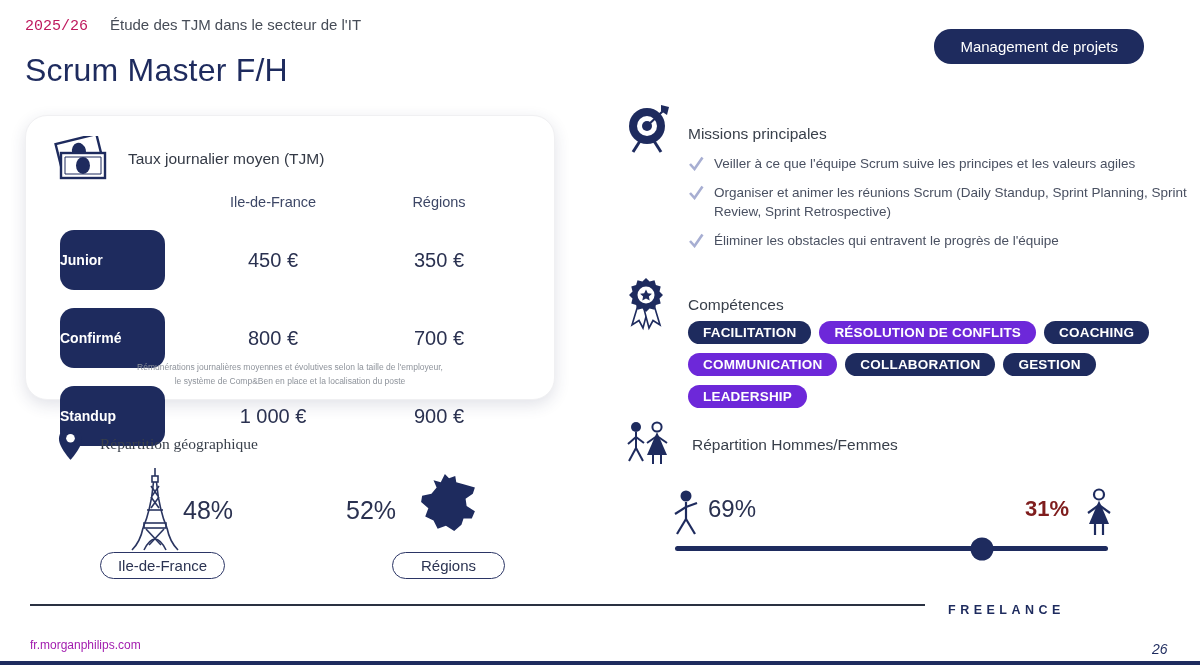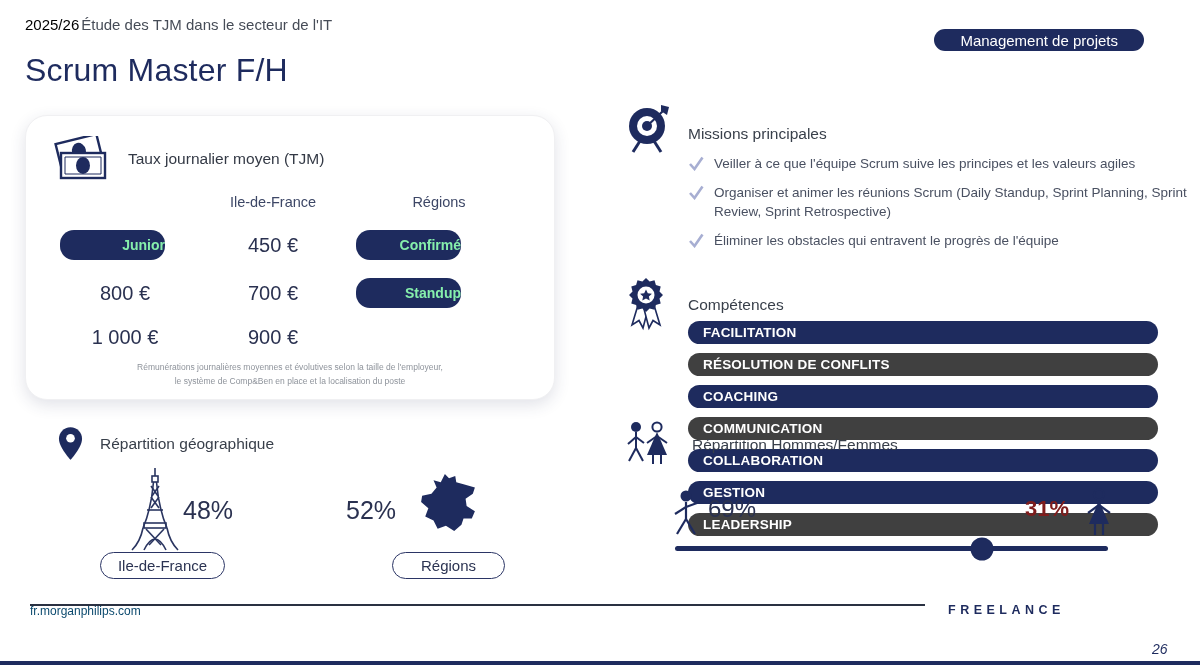--- a/index.html
+++ b/index.html
@@ -2,43 +2,43 @@
 <html><head>
 <meta charset="utf-8">
 <style>
   * { margin:0; padding:0; box-sizing:border-box; }
   html,body { width:1200px; height:665px; overflow:hidden; }
   body { font-family:"Liberation Sans", sans-serif; background:#fff; }
   .page { position:relative; width:1200px; height:665px; background:#fff; }
 
   
   .eyebrow { position:absolute; left:25px; top:16px; font-size:15px; color:#464c57; }
-  .eyebrow .year { color:#000000; margin-right:2px; }
+  .eyebrow .year { color:#be185d; margin-right:22px;font-family:Liberation Mono, monospace; }
   .page-title { position:absolute; left:25px; top:52px; font-size:32px; font-weight:500; color:#1e2b5e; letter-spacing:.2px; }
-  .category-btn { position:absolute; top:29px; right:56px; height:22px; padding:0 26px;
+  .category-btn { position:absolute; top:29px; right:56px; height:35px; padding:0 26px;
     background:#1e2b5e; color:#fff; border:none; border-radius:17px; font-size:15px;
     font-family:inherit; display:flex; align-items:center; cursor:pointer;text-align:right; }
 
   
   .tjm-card { position:absolute; left:25px; top:115px; width:530px; height:285px; background:#fff;
     border-radius:22px; border:1px solid #f0f0f2; box-shadow:0 5px 16px rgba(40,50,90,.14); }
   .card-head { position:absolute; left:24px; top:20px; display:flex; align-items:center; gap:20px; }
   .card-title { font-size:15.5px; color:#333945; }
   .tjm-grid { position:absolute; left:34px; top:78px; width:462px;
     display:grid; grid-template-columns:130px 166px 166px; row-gap:18px; align-items:center; }
   .col-head { font-size:14.5px; color:#3d4766; text-align:center; font-weight:500; padding-bottom:2px; }
-  .level-pill { width:105px; padding:7px 0; background:#1e2b5e; border-radius:14px;
-    color:#86efac; font-size:14px; font-weight:bold; text-align:right; }
+  .level-pill { width:105px; padding:22px 0; background:#1e2b5e; border-radius:14px;
+    color:#ffffff; font-size:14px; font-weight:bold; text-align:left; }
   .tjm-val { font-size:20px; color:#2a3150; font-weight:500; text-align:center; }
   .footnote { position:absolute; left:0; right:0; top:245px; text-align:center;
     font-size:8.5px; color:#8e939b; line-height:1.6; }
 
   
   .geo { position:absolute; left:25px; top:418px; width:570px; height:175px; }
-  .geo-head { position:absolute; left:33px; top:8px; display:flex; align-items:center; gap:17px; }
+  .geo-head { position:absolute; left:33px; top:8px; display:flex; align-items:center; gap:17px;font-family:Liberation Serif, serif; }
   .sec-title { font-size:15.5px; color:#383f4a; }
   .geo-eiffel { position:absolute; left:105px; top:48px; }
   .geo-idf-pct { position:absolute; left:158px; top:78px; font-size:25px; font-weight:500; color:#2a3150; }
   .geo-reg-pct { position:absolute; left:321px; top:78px; font-size:25px; font-weight:500; color:#2a3150; }
   .geo-france { position:absolute; left:395px; top:56px; }
   .outline-pill { position:absolute; top:134px; height:27px; border:1.5px solid #2b3565; border-radius:14px;
     display:flex; align-items:center; justify-content:center; font-size:15px; color:#2b3352; background:#fff; }
   .pill-idf { left:75px; width:125px; }
   .pill-reg { left:367px; width:113px; }
 
@@ -47,39 +47,39 @@
   .missions .icon-slot { position:absolute; left:3px; top:0; }
   .missions .sec-title { position:absolute; left:68px; top:22px; }
   .mission-list { position:absolute; left:68px; top:52px; display:flex; flex-direction:column; gap:10px; }
   .mission-item { display:flex; gap:10px; align-items:flex-start; }
   .mission-text { width:500px; font-size:13.5px; color:#495061; line-height:1.4; }
   .check { flex:0 0 auto; margin-top:1px; }
 
   .competences { position:absolute; left:620px; top:275px; width:570px; }
   .competences .icon-slot { position:absolute; left:3px; top:0; }
   .competences .sec-title { position:absolute; left:68px; top:21px; }
-  .badge-wrap { position:absolute; left:68px; top:46px; width:470px; display:flex; flex-wrap:wrap; gap:9px 20px;flex-direction:column; }
+  .badge-wrap { position:absolute; left:68px; top:46px; width:470px; display:flex; flex-wrap:wrap; gap:9px 8px; }
   .badge { padding:4px 15px; border-radius:14px; font-size:13.5px; font-weight:bold; letter-spacing:.2px; color:#fff; white-space:nowrap; }
   .badge.dark { background:#1e2b5e; }
-  .badge.light { background:#404040; }
+  .badge.light { background:#6d28d9; }
 
   .gender { position:absolute; left:620px; top:418px; width:560px; height:170px; }
   .gender .icon-slot { position:absolute; left:6px; top:2px; }
   .gender .sec-title { position:absolute; left:72px; top:18px; }
   .g-man { position:absolute; left:53px; top:72px; }
   .g-men-pct { position:absolute; left:88px; top:77px; font-size:24px; font-weight:500; color:#2a3150; }
   .g-women-pct { position:absolute; left:405px; top:78px; font-size:22px; font-weight:700; color:#7f1d1d; }
   .g-woman { position:absolute; left:465px; top:70px; }
   .slider { position:absolute; left:55px; top:128px; width:433px; height:5px; background:#1e2b5e; border-radius:3px; }
   .slider-knob { position:absolute; top:50%; width:23px; height:23px; background:#1e2b5e; border-radius:50%;
     transform:translate(-50%,-50%); cursor:pointer; }
 
   
   .footer-line { position:absolute; left:30px; top:604px; width:895px; height:2px; background:#2a3142; }
-  .footer-site { position:absolute; left:30px; top:604px; font-size:12px; color:#0c4a6e; cursor:pointer; }
+  .footer-site { position:absolute; left:30px; top:638px; font-size:12px; color:#a21caf; cursor:pointer; }
   .brand { position:absolute; left:948px; top:601px; color:#1e2b5e; }
   .brand-main { font-size:21px; font-weight:800; letter-spacing:1px; }
   .brand-sub { font-size:12.5px; font-weight:600; letter-spacing:4.5px; margin-top:2px; }
   .page-num { position:absolute; left:1152px; top:641px; font-size:14px; font-style:italic; color:#1e2b5e; }
   .bottom-bar { position:absolute; left:0; right:0; bottom:0; height:4px; background:#1e2b5e; }
 
   svg { display:block; }
 </style>
 </head>
 <body>
@@ -108,20 +108,21 @@
       <span class="card-title">Taux journalier moyen (TJM)</span>
     </div>
 
     <div class="tjm-grid">
       <div></div>
       <div class="col-head">Ile-de-France</div>
       <div class="col-head">Régions</div>
 
       <div class="level-pill">Junior</div>
       <div class="tjm-val">450 €</div>
+      <div class="tjm-val">350 €</div>
 
       <div class="level-pill">Confirmé</div>
       <div class="tjm-val">800 €</div>
       <div class="tjm-val">700 €</div>
 
       <div class="level-pill">Standup</div>
       <div class="tjm-val">1 000 €</div>
       <div class="tjm-val">900 €</div>
     </div>
 

